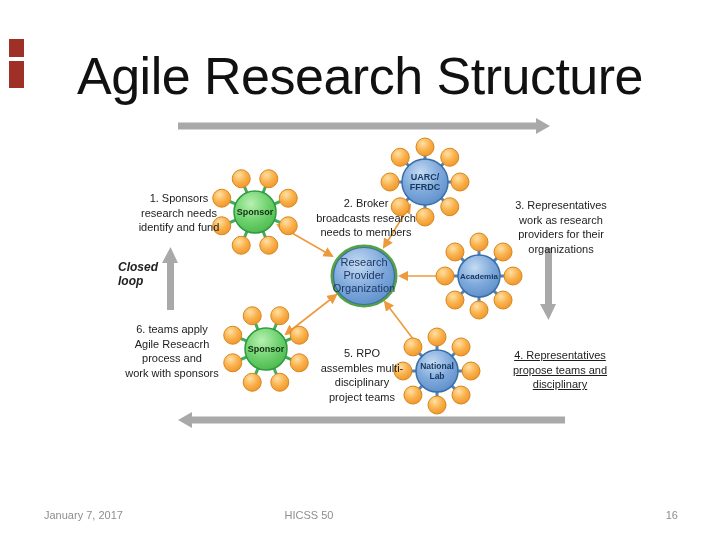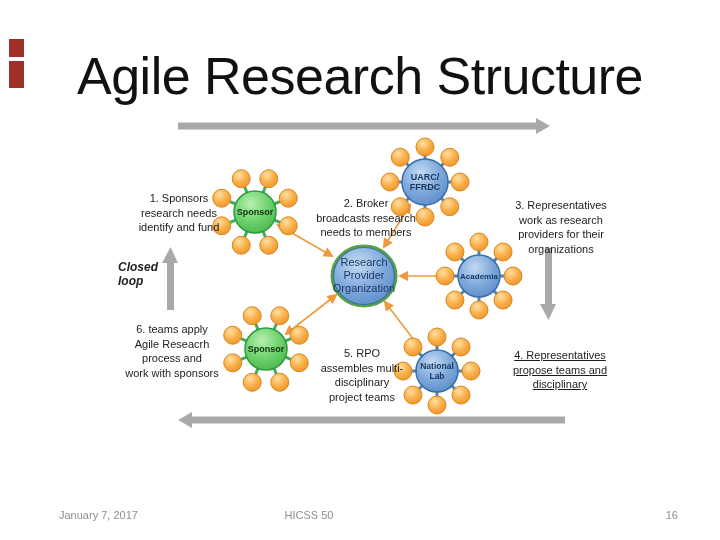--- a/index.html
+++ b/index.html
@@ -12,21 +12,21 @@
          font-size:52px;color:#111;letter-spacing:-0.5px;}
   .note{position:absolute;font-size:11px;line-height:14.5px;text-align:center;color:#1c1c1c;}
   .closed{position:absolute;left:118px;top:260px;width:50px;
           font-size:12px;line-height:14px;font-style:italic;font-weight:bold;color:#222;}
   svg{position:absolute;left:0;top:0;}
   svg text{font-family:"Liberation Sans",sans-serif;text-anchor:middle;}
   .hublbl{font-weight:bold;fill:#17375e;}
   .greenlbl{font-weight:bold;fill:#10300f;}
   .rpolbl{fill:#1f3864;font-size:11px;}
   .footer{position:absolute;top:509px;left:0;width:720px;font-size:11px;color:#8e8e8e;}
-  .f-date{position:absolute;left:44px;margin-left:15px;}
+  .f-date{position:absolute;left:44px;}
   .f-center{position:absolute;left:0;width:618px;text-align:center;}
   .f-page{position:absolute;right:42px;}
 </style>
 </head>
 <body>
 
 <div class="slide">
 
   <div id="redbar1" class="redbar"></div>
   <div id="redbar2" class="redbar"></div>

